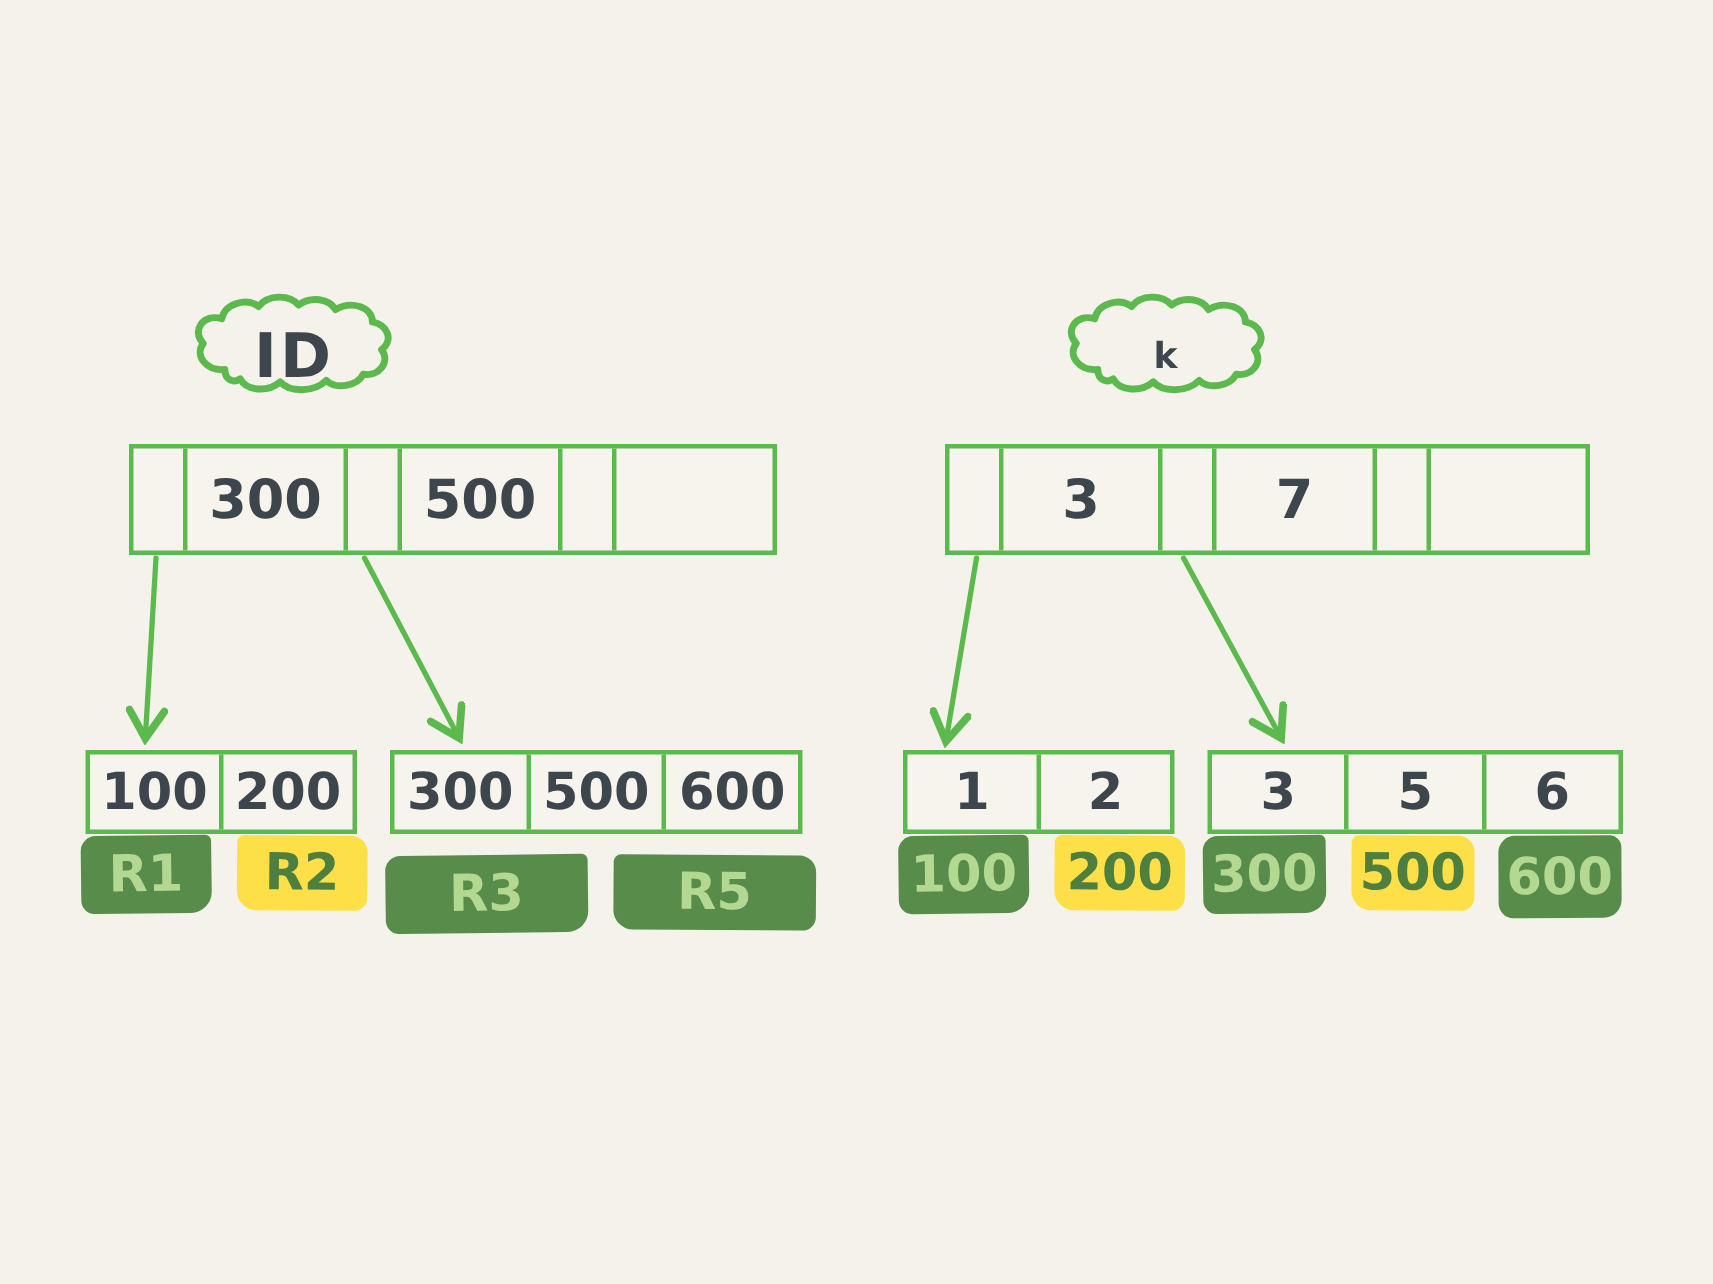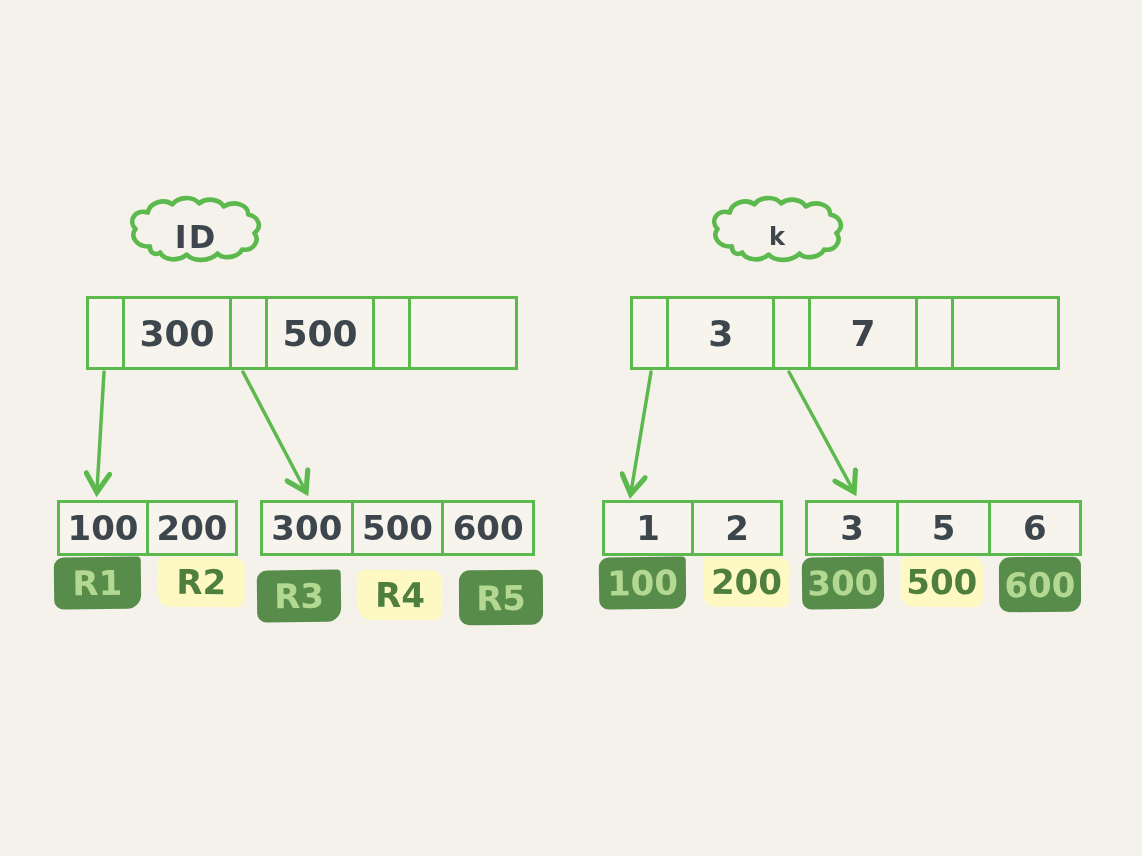--- a/index.html
+++ b/index.html
@@ -38,21 +38,21 @@
     position: absolute;
     left: 0;
     top: 6px;
     width: 100%;
     height: 100%;
     display: flex;
     align-items: center;
     justify-content: center;
     color: #3d464d;
     font-weight: bold;
-    font-size: 32px;
+    font-size: 41px;
     letter-spacing: 2px;
   }
   .cloud-text.small {
     font-size: 24px;
   }
 
   
   .node {
     position: absolute;
     display: flex;
@@ -90,21 +90,21 @@
     justify-content: center;
     font-weight: bold;
     font-size: 34px;
     height: 52px;
   }
   .blob.dark {
     background: #588c4a;
     color: #b2d891;
   }
   .blob.light {
-    background: #fef9c3;
+    background: #fde047;
     color: #4e7f3f;
   }
   .blob:nth-child(1) { border-radius: 10px 4px 14px 9px; transform: rotate(-0.7deg); }
   .blob:nth-child(2) { border-radius: 5px 11px 9px 13px; transform: rotate(0.4deg); height: 50px; }
   .blob:nth-child(3) { border-radius: 11px 8px 12px 10px; transform: rotate(-0.3deg); height: 55px; }
 </style>
 </head>
 <body>
 
 <div class="canvas">
@@ -149,21 +149,20 @@
     <div class="blob light">R2</div>
   </div>
 
   <div class="node leaf" style="left:260px; top:500px; width:275px; height:56px;">
     <div class="cell">300</div>
     <div class="cell">500</div>
     <div class="cell">600</div>
   </div>
   <div class="blob-row" style="left:257px; top:570px; width:286px;">
     <div class="blob dark">R3</div>
-    <div class="blob light">R4</div>
     <div class="blob dark">R5</div>
   </div>
 
   <div class="cloud" style="left:700px; top:190px;">
     <svg width="156" height="82" viewBox="0 0 150 80">
       <path d="M30,55 C18,56 10,46 16,38 C8,30 16,18 28,22 C30,12 44,8 52,14
                C58,6 72,6 78,13 C86,7 98,9 102,16 C112,10 126,14 126,24
                C136,26 140,36 132,42 C138,50 130,60 120,58 C116,66 102,68 96,62
                C88,70 72,70 66,63 C58,70 44,69 40,61 C36,64 30,62 30,55 Z" fill="none" stroke="#5cb94d" stroke-width="4.5" stroke-linejoin="round"></path>
     </svg>

